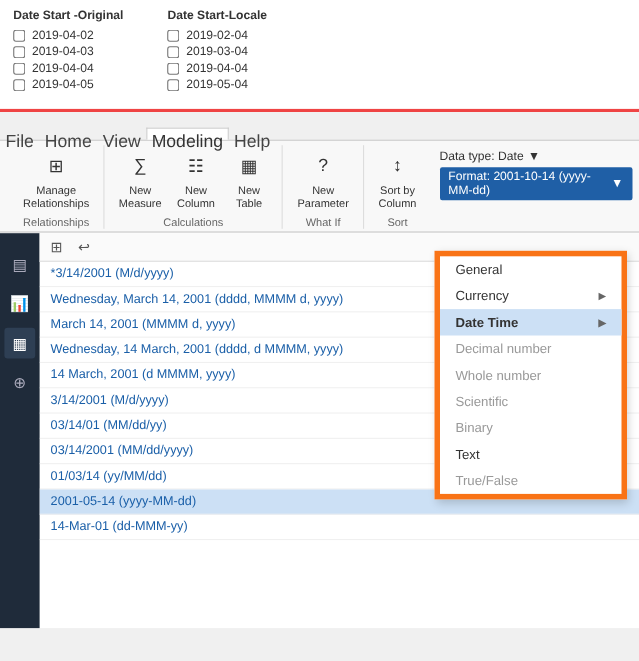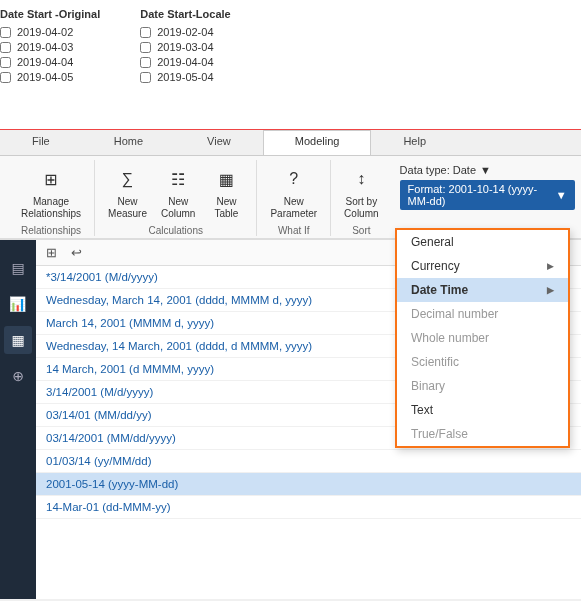--- a/index.html
+++ b/index.html
@@ -1,23 +1,23 @@
 <!DOCTYPE html>
 <html><head>
   <meta charset="utf-8">
   <style>
     * { box-sizing: border-box; margin: 0; padding: 0; }
     body { font-family: 'Segoe UI', Arial, sans-serif; font-size: 12px; background: #f0f0f0; width: 581px; height: 601px; overflow: hidden; }
 
     
     .top-data {
       background: white;
-      padding: 8px 0;
-      height: 130px;
-      border-bottom: 1px solid #ef4444;
+      padding: 8px 12px;
+      height: 102px;
+      border-bottom: 3px solid #ef4444;
     }
     .data-columns {
       display: flex;
       gap: 40px;
     }
     .col-header {
       font-weight: 600;
       font-size: 11px;
       color: #333;
       margin-bottom: 6px;
@@ -42,27 +42,27 @@
       border-bottom: 2px solid #ddd;
       height: 110px;
     }
     .ribbon-tabs {
       display: flex;
       background: #f0f0f0;
       height: 26px;
       border-bottom: 1px solid #ccc;
     }
     .ribbon-tab {
-      padding: 4px 31px;
-      font-size: 11px;
+      padding: 4px 4px;
+      font-size: 16px;
       cursor: pointer;
       color: #444;
       border: 1px solid transparent;
       border-bottom: none;
-      margin-top: 0;
+      margin-top: 14px;
     }
     .ribbon-tab.active {
       background: white;
       border-color: #ccc;
       border-bottom-color: white;
       color: #333;
       font-weight: 500;
       z-index: 1;
     }
     .ribbon-content {
@@ -209,21 +209,21 @@
       color: #1a5fa8;
       cursor: pointer;
       border-bottom: 1px solid #f0f0f0;
     }
     .list-item.selected { background: #cce0f5; color: #1a5fa8; }
 
     
     .dropdown-overlay {
       position: absolute;
       background: white;
-      border: 2px solid #f97316;
+      border: 5px solid #f97316;
       box-shadow: 2px 3px 8px rgba(0,0,0,0.18);
       z-index: 100;
       width: 175px;
       font-size: 12px;
     }
     .dropdown-item {
       padding: 5px 14px;
       color: #333;
       cursor: pointer;
       display: flex;

